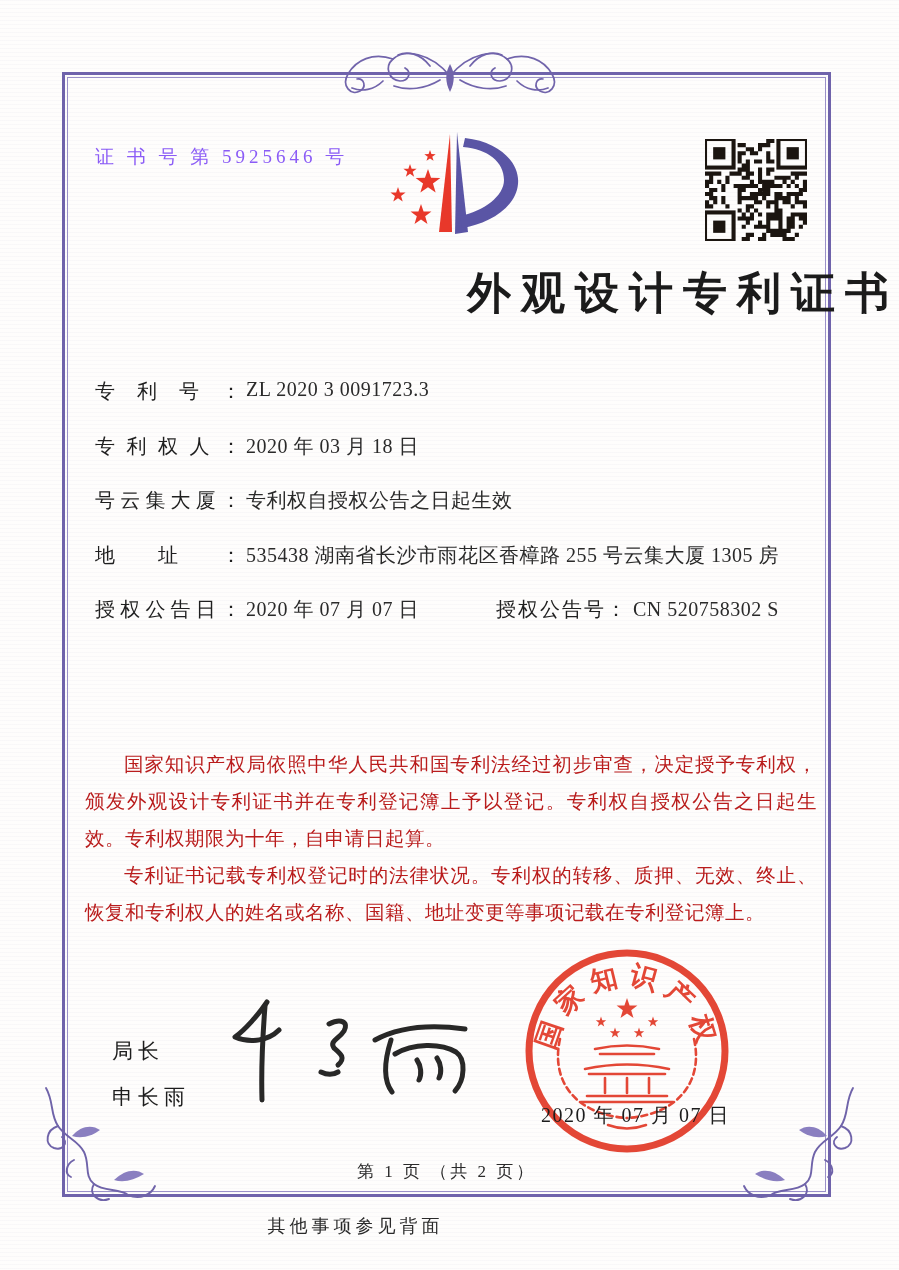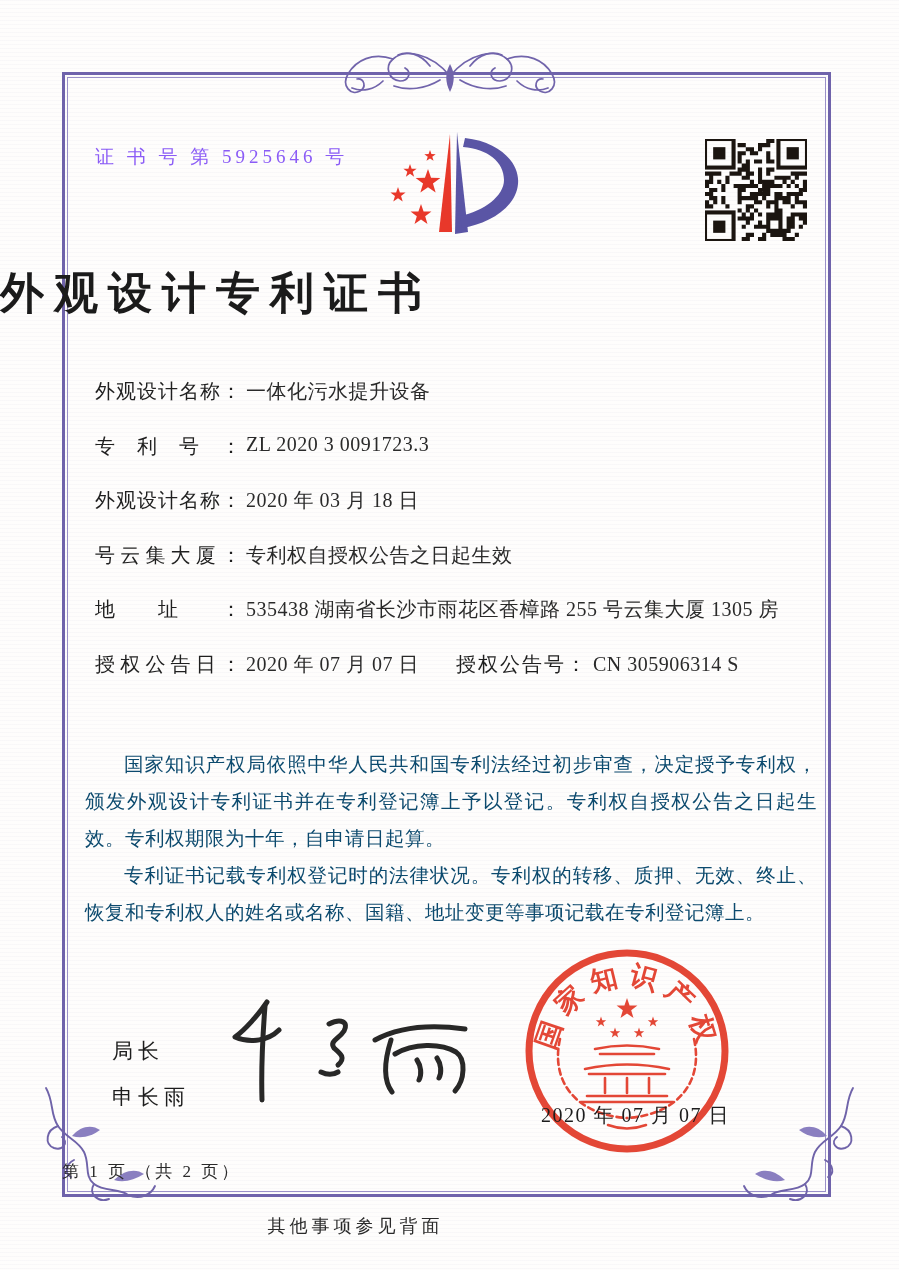--- a/index.html
+++ b/index.html
@@ -27,50 +27,50 @@
   .ornament svg{display:block;}
   
   .cert-no{
     position:absolute;left:95px;top:144px;
     font-size:19px;letter-spacing:4px;color:#8b5cf6;
   }
   .logo{position:absolute;left:368px;top:126px;width:170px;height:128px;}
   .qr{position:absolute;left:705px;top:139px;width:102px;height:102px;}
   .doc-title{
     position:absolute;left:0;top:264px;width:899px;
-    text-align:left;font-size:44px;font-weight:700;
+    text-align:right;font-size:44px;font-weight:700;
     letter-spacing:10px;color:#1b1b1b;
   }
   
   .fields{position:absolute;left:95px;top:378px;width:720px;}
   .field-row{height:54.5px;font-size:20px;white-space:nowrap;}
   .f-label{
     display:inline-block;width:146px;text-align:justify;text-align-last:justify;
     color:#1f1f1f;vertical-align:top;
   }
   .f-value{color:#2a2a2a;letter-spacing:0.5px;}
-  .f-label2{display:inline-block;margin-left:32px;color:#1f1f1f;letter-spacing:2px;text-align:center;}
+  .f-label2{display:inline-block;margin-left:72px;color:#1f1f1f;letter-spacing:2px;text-align:center;}
   
   .body-text{
     position:absolute;left:85px;top:746px;width:732px;
-    font-size:19.5px;line-height:37px;text-align:justify;color:#0c4a6e;
+    font-size:19.5px;line-height:37px;text-align:justify;color:#b91c1c;
     letter-spacing:0.5px;
   }
   .body-text p{margin:0;text-indent:2em;}
   
   .signer{position:absolute;left:112px;top:1028px;font-size:21px;color:#1d1d1d;letter-spacing:5px;line-height:46px;}
   .signature{position:absolute;left:225px;top:992px;width:255px;height:118px;}
   .seal{position:absolute;left:516px;top:945px;width:222px;height:214px;opacity:0.93;}
   .seal-date{
     position:absolute;left:541px;top:1102px;
     font-size:20px;color:#1c1c1c;letter-spacing:1.5px;
   }
   
   .page-footer{
-    position:absolute;left:62px;top:1160px;width:769px;text-align:left;
+    position:absolute;left:62px;top:1160px;width:769px;text-align:center;
     font-size:17px;color:#2a2a2a;letter-spacing:3px;
   }
   .back-note{
     position:absolute;left:0;top:1214px;width:711px;text-align:center;
     font-size:18px;color:#2a2a2a;letter-spacing:4px;
   }
 </style>
 </head>
 <body>
 
@@ -159,44 +159,40 @@
         <rect x="0" y="73.44" width="28.560000000000002" height="28.560000000000002" fill="none" stroke="#1b1510" stroke-width="4.08"></rect>
         <rect x="8.16" y="81.6" width="12.24" height="12.24" fill="#1b1510"></rect>
       </g>
     </svg>
 </div>
 
 <div class="doc-title">外观设计专利证书</div>
 
 <div class="fields">
   <div class="field-row">
-    <span class="f-label">外观设计名称：</span>
-    <span class="f-value">一体化污水提升设备</span>
-  </div>
-  <div class="field-row">
     <span class="f-label">专利号：</span>
     <span class="f-value">ZL 2020 3 0091723.3</span>
   </div>
   <div class="field-row">
-    <span class="f-label">外观设计名称：</span>
+    <span class="f-label">专利权人：</span>
     <span class="f-value">2020 年 03 月 18 日</span>
   </div>
   <div class="field-row">
     <span class="f-label">号云集大厦：</span>
     <span class="f-value">专利权自授权公告之日起生效</span>
   </div>
   <div class="field-row">
     <span class="f-label">地址：</span>
     <span class="f-value">535438 湖南省长沙市雨花区香樟路 255 号云集大厦 1305 房</span>
   </div>
   <div class="field-row">
     <span class="f-label">授权公告日：</span>
     <span class="f-value">2020 年 07 月 07 日</span>
     <span class="f-label2">授权公告号：</span>
-    <span class="f-value">CN 305906314 S</span>
+    <span class="f-value">CN 520758302 S</span>
   </div>
 </div>
 
 <div class="body-text">
   <p>国家知识产权局依照中华人民共和国专利法经过初步审查，决定授予专利权，颁发外观设计专利证书并在专利登记簿上予以登记。专利权自授权公告之日起生效。专利权期限为十年，自申请日起算。</p>
   <p>专利证书记载专利权登记时的法律状况。专利权的转移、质押、无效、终止、恢复和专利权人的姓名或名称、国籍、地址变更等事项记载在专利登记簿上。</p>
 </div>
 
 <div class="signer">
   <div>局长</div>

